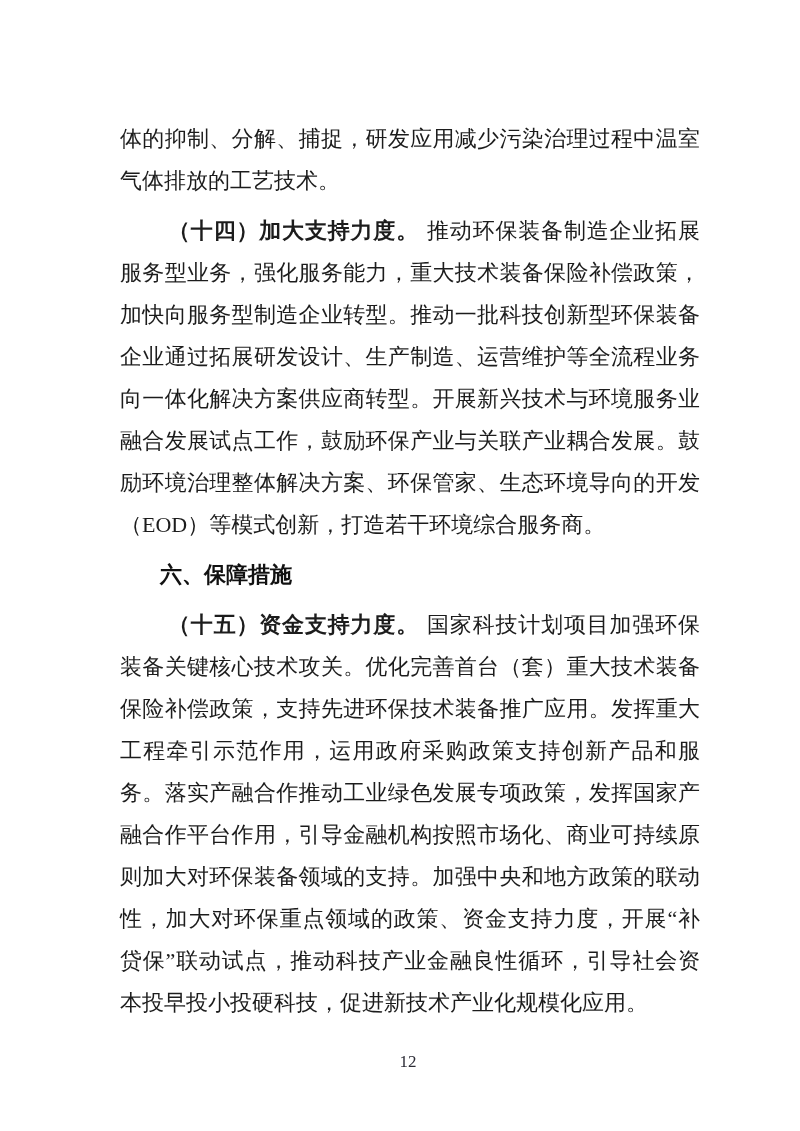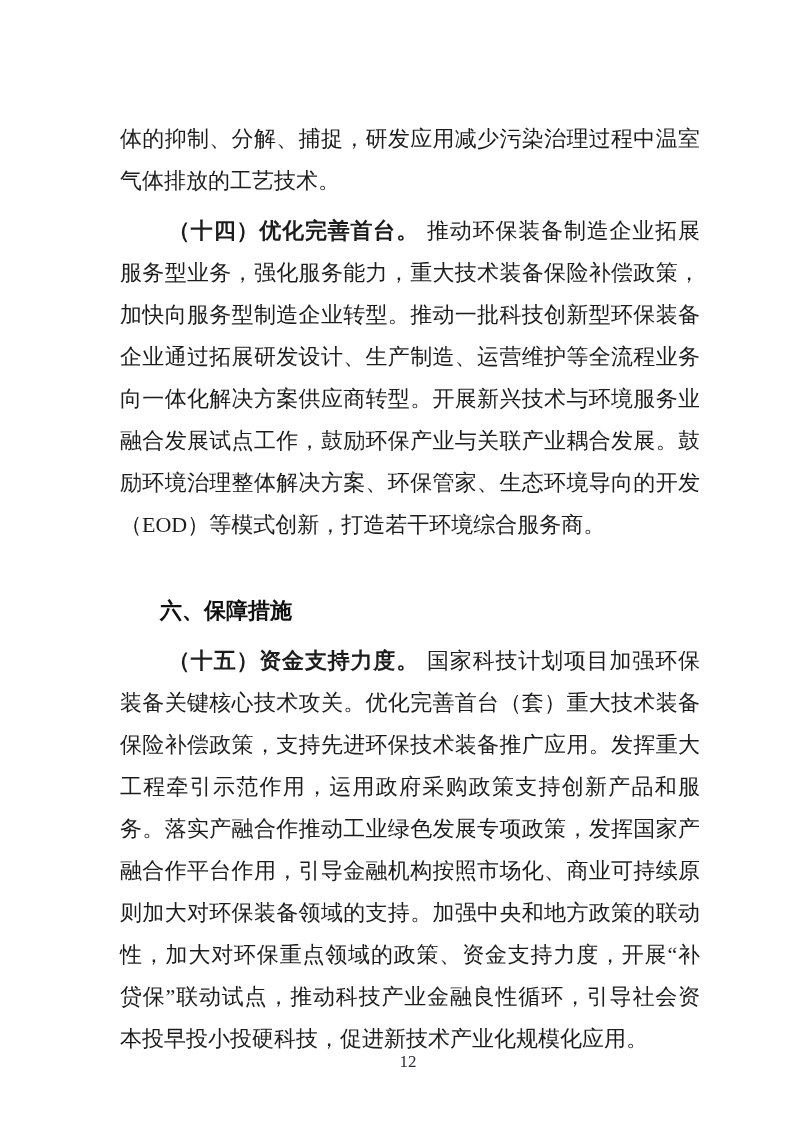--- a/index.html
+++ b/index.html
@@ -33,21 +33,20 @@
   .para .lead {
     font-weight: bold;
   }
   .section-heading {
     font-size: 22px;
     line-height: 42px;
     font-weight: bold;
     font-family: "Liberation Sans", "DejaVu Sans", sans-serif;
     padding-left: 44px;
     color: #111111;
-    margin-top: 36px;
   }
   .page-number {
     position: absolute;
     top: 1040px;
     left: 0;
     width: 800px;
     text-align: center;
     font-size: 17px;
     color: #2b2b35;
     font-family: "Liberation Serif", "DejaVu Serif", serif;
@@ -96,21 +95,21 @@
 </style>
 </head>
 <body>
 
 <div class="page">
 
   <div class="content">
 
     <p class="para">体的抑制、分解、捕捉，研发应用减少污染治理过程中温室气体排放的工艺技术。</p>
 
-    <p class="para indent"><span class="lead">（十四）优化完善首台。</span><span>推动环保装备制造企业拓展服务型业务，强化服务能力，重大技术装备保险补偿政策，加快向服务型制造企业转型。推动一批科技创新型环保装备企业通过拓展研发设计、生产制造、运营维护等全流程业务向一体化解决方案供应商转型。开展新兴技术与环境服务业融合发展试点工作，鼓励环保产业与关联产业耦合发展。鼓励环境治理整体解决方案、环保管家、生态环境导向的开发（EOD）等模式创新，打造若干环境综合服务商。</span></p>
+    <p class="para indent"><span class="lead">（十四）加大支持力度。</span><span>推动环保装备制造企业拓展服务型业务，强化服务能力，重大技术装备保险补偿政策，加快向服务型制造企业转型。推动一批科技创新型环保装备企业通过拓展研发设计、生产制造、运营维护等全流程业务向一体化解决方案供应商转型。开展新兴技术与环境服务业融合发展试点工作，鼓励环保产业与关联产业耦合发展。鼓励环境治理整体解决方案、环保管家、生态环境导向的开发（EOD）等模式创新，打造若干环境综合服务商。</span></p>
 
     <div class="section-heading">六、保障措施</div>
 
     <p class="para indent"><span class="lead">（十五）资金支持力度。</span><span>国家科技计划项目加强环保装备关键核心技术攻关。优化完善首台（套）重大技术装备保险补偿政策，支持先进环保技术装备推广应用。发挥重大工程牵引示范作用，运用政府采购政策支持创新产品和服务。落实产融合作推动工业绿色发展专项政策，发挥国家产融合作平台作用，引导金融机构按照市场化、商业可持续原则加大对环保装备领域的支持。加强中央和地方政策的联动性，加大对环保重点领域的政策、资金支持力度，开展“补贷保”联动试点，推动科技产业金融良性循环，引导社会资本投早投小投硬科技，促进新技术产业化规模化应用。</span></p>
 
   </div>
 
   <div class="page-number">12</div>
 
   <div class="logo">

